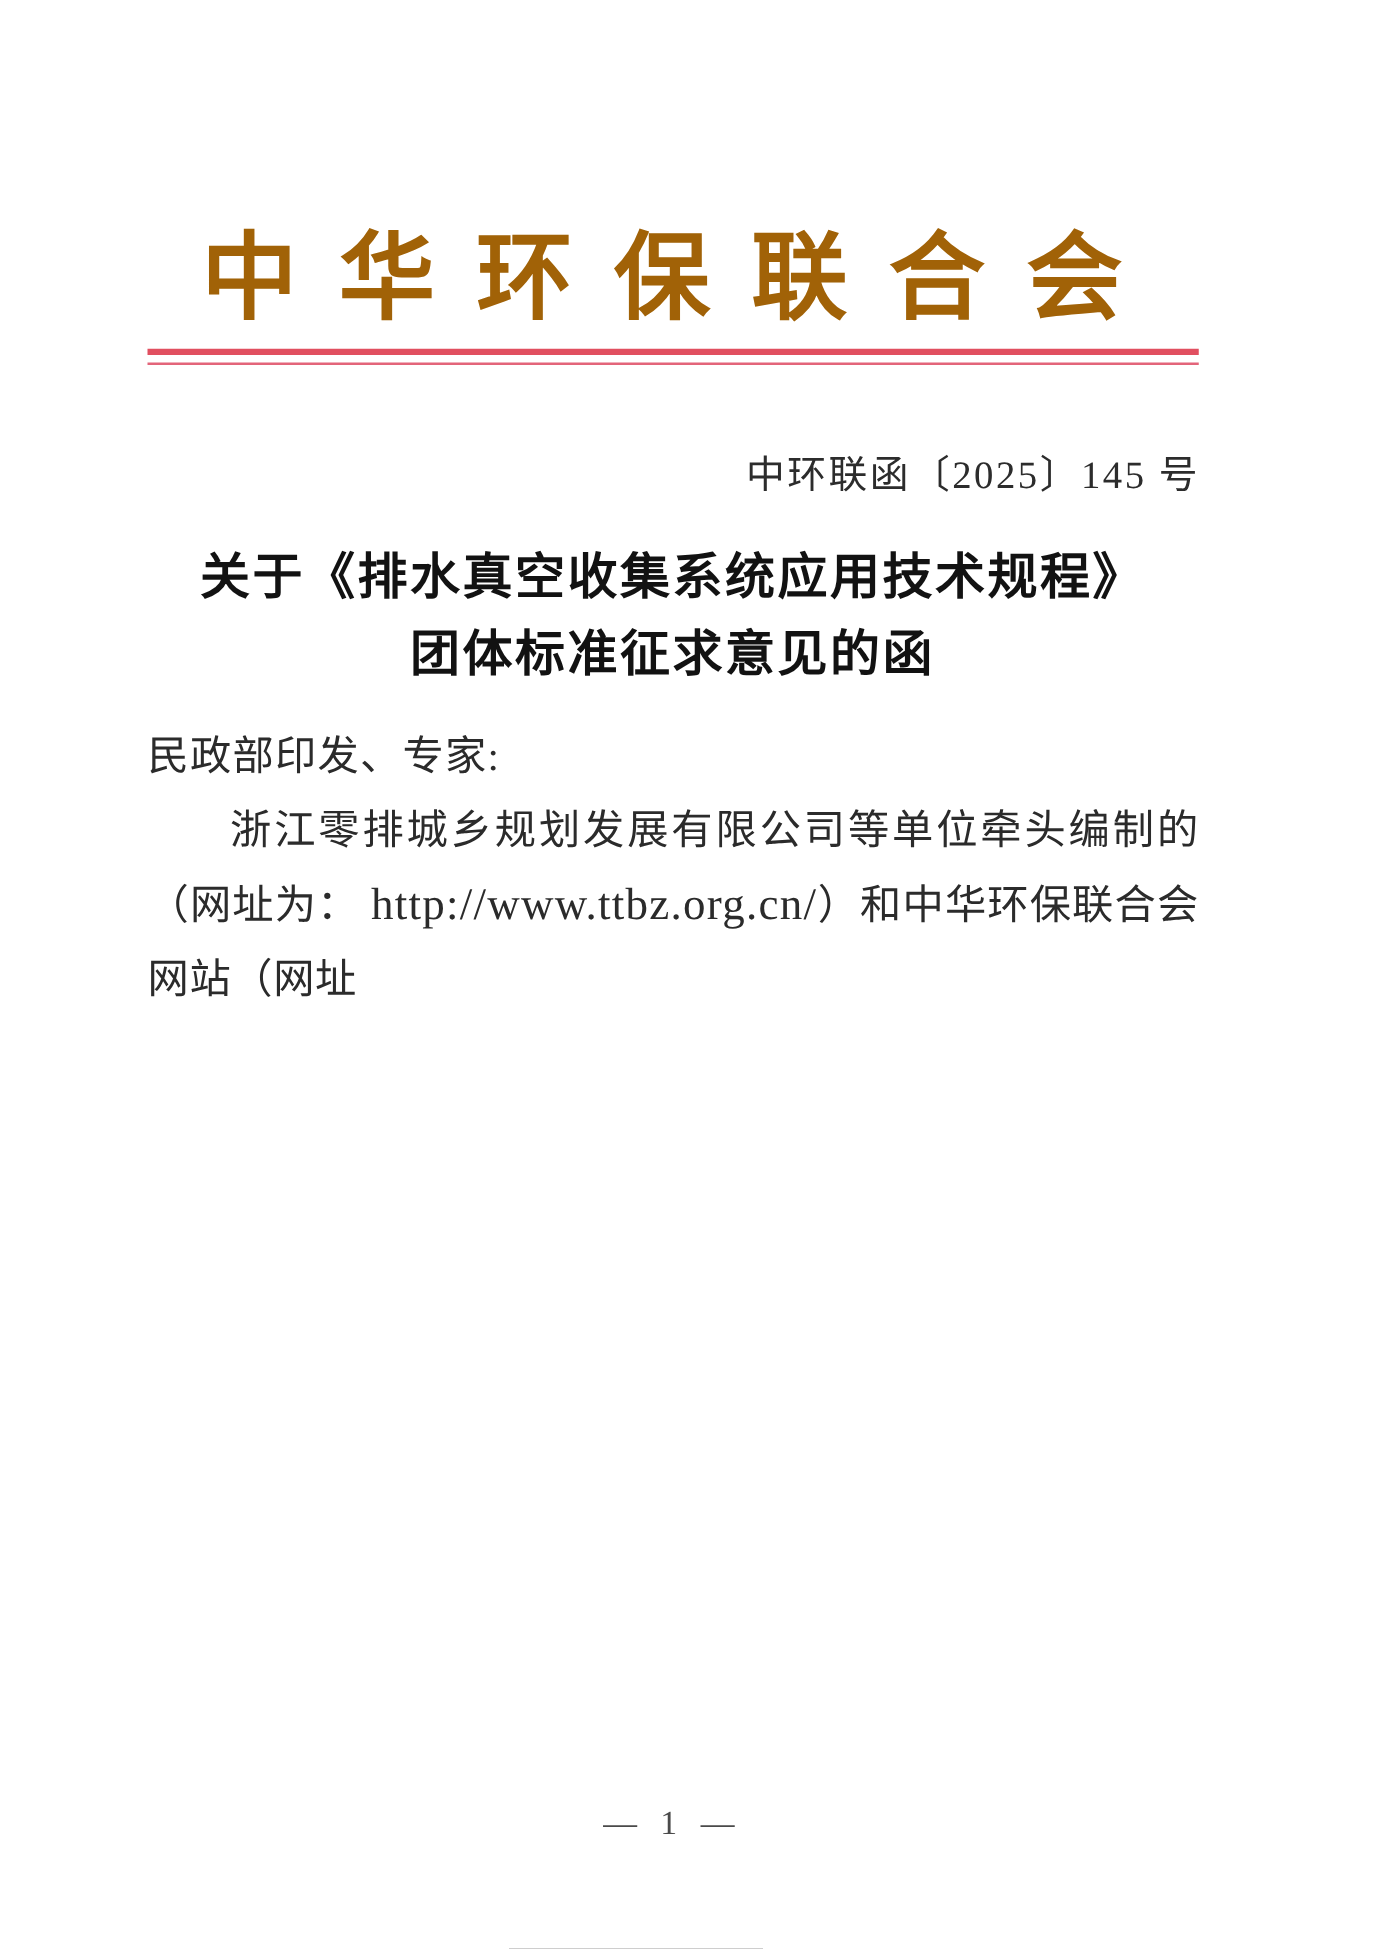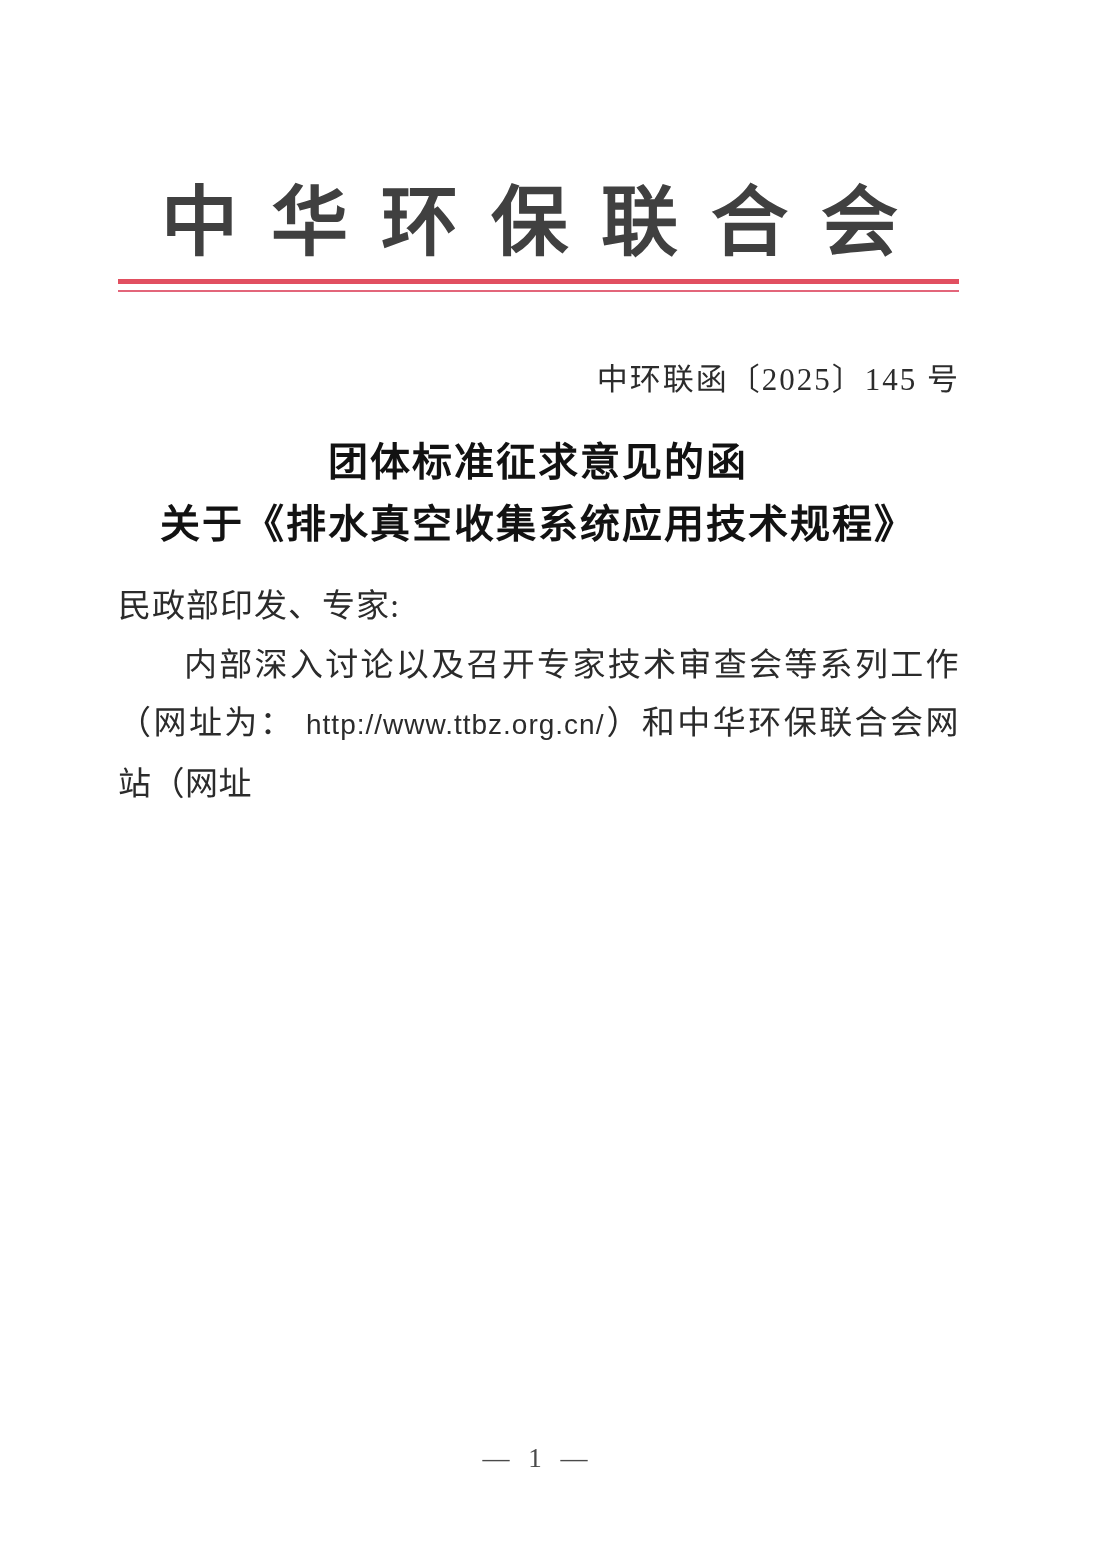--- a/index.html
+++ b/index.html
@@ -18,21 +18,21 @@
     position: absolute;
     top: 180px;
     left: 118px;
     width: 840px;
     text-align: center;
     font-size: 77px;
     font-weight: bold;
     line-height: 1.12;
     letter-spacing: 33px;
     text-indent: 16px;
-    color: #404040;
+    color: #a16207;
     white-space: nowrap;
   }
   .rule {
     position: absolute;
     left: 118px;
     width: 841px;
   }
   .rule-thick { top: 279px; height: 5px; background: #e14f60; }
   .rule-thin  { top: 290px; height: 2px; background: #e3657a; }
   
@@ -68,22 +68,22 @@
     width: 841px;
     font-size: 33px;
     line-height: 58.6px;
     color: #2b2b2b;
     text-align: justify;
     text-justify: inter-ideograph;
   }
   .salutation { letter-spacing: 1px; }
   .para { text-indent: 2em; letter-spacing: 0.5px; }
   .url {
-    font-family: Liberation Sans, sans-serif;
-    font-size: 28px;
+    font-family: Liberation Serif, serif;
+    font-size: 36px;
     letter-spacing: 1px;
   }
   
   .page-number {
     position: absolute;
     top: 1443px;
     left: 118px;
     width: 840px;
     text-align: center;
     font-size: 27px;
@@ -98,24 +98,24 @@
 
   <header>
     <div class="org-name">中华环保联合会</div>
     <div class="rule rule-thick"></div>
     <div class="rule rule-thin"></div>
   </header>
 
   <div class="doc-number">中环联函〔2025〕145 号</div>
 
   <h1 class="doc-title">
+    <span class="title-line">关于《排水真空收集系统应用技术规程》</span>
     <span class="title-line">团体标准征求意见的函</span>
-    <span class="title-line">关于《排水真空收集系统应用技术规程》</span>
   </h1>
 
   <main class="body-block">
     <p class="salutation">民政部印发、专家:</p>
-    <p class="para"><span>内部深入讨论以及召开专家技术审查会等系列工作（网址为： </span><span class="url">http://www.ttbz.org.cn/</span><span>）和中华环保联合会网站（网址</span></p>
+    <p class="para"><span>浙江零排城乡规划发展有限公司等单位牵头编制的（网址为： </span><span class="url">http://www.ttbz.org.cn/</span><span>）和中华环保联合会网站（网址</span></p>
   </main>
 
   <footer class="page-number">— 1 —</footer>
 
 </div>
 
 </body></html>

